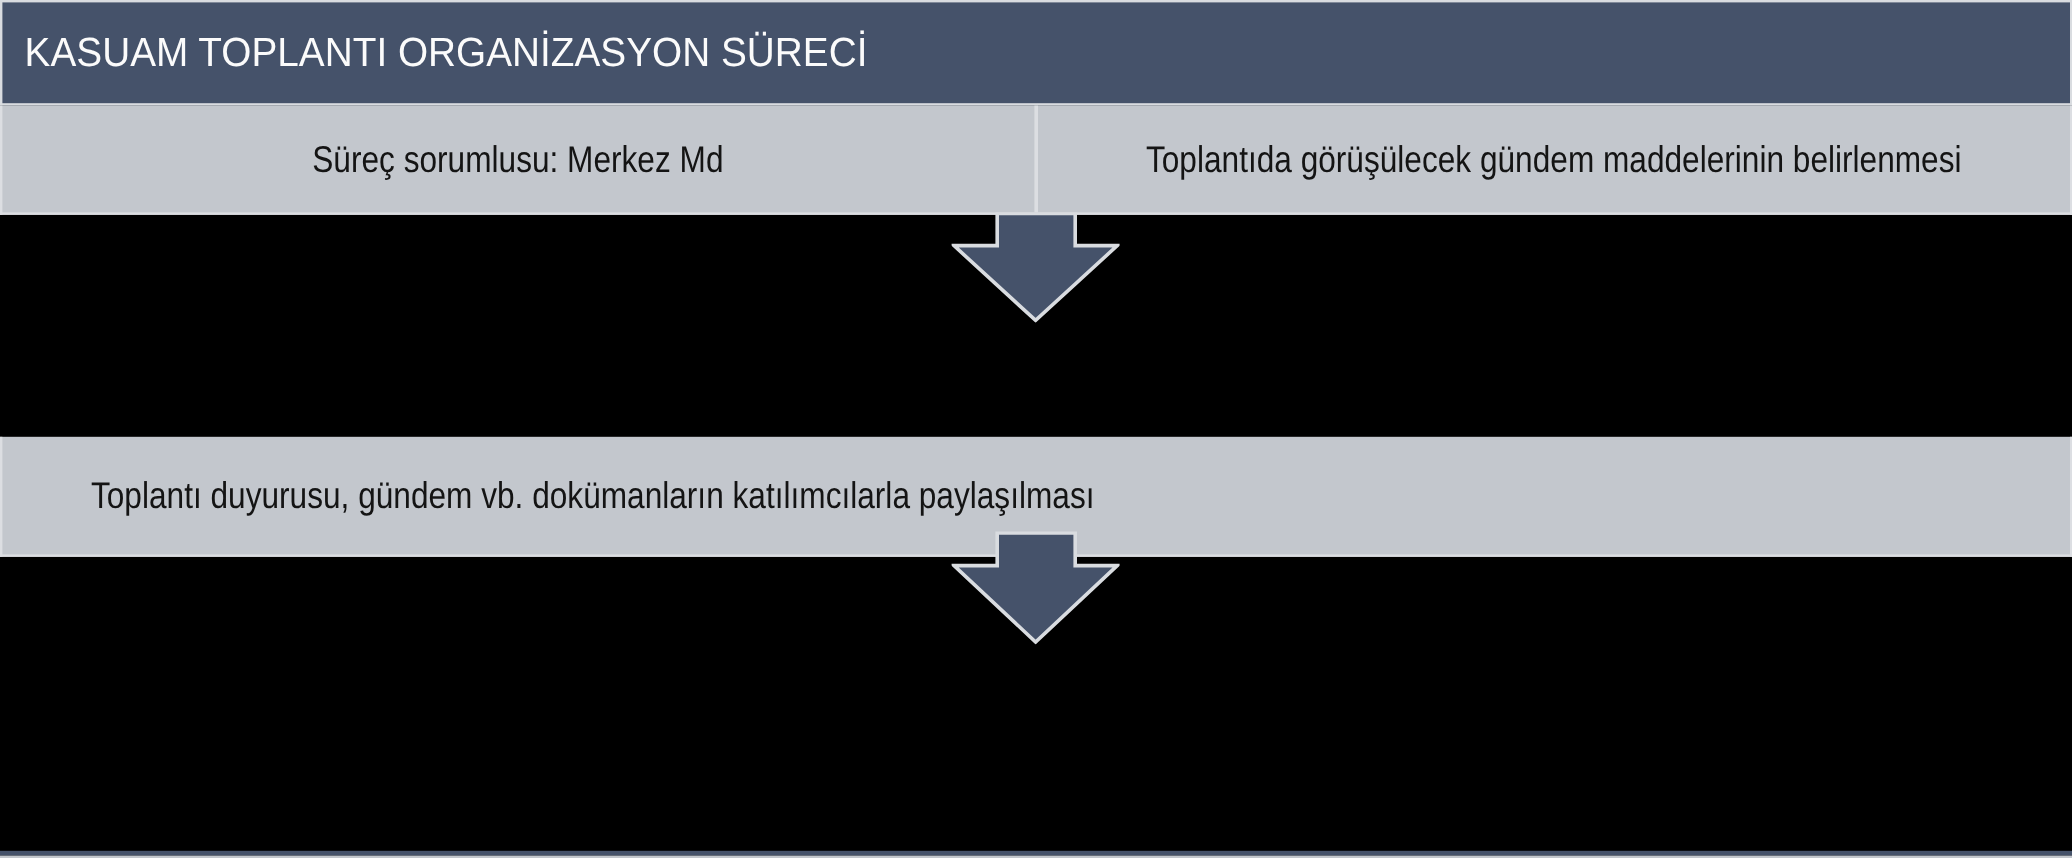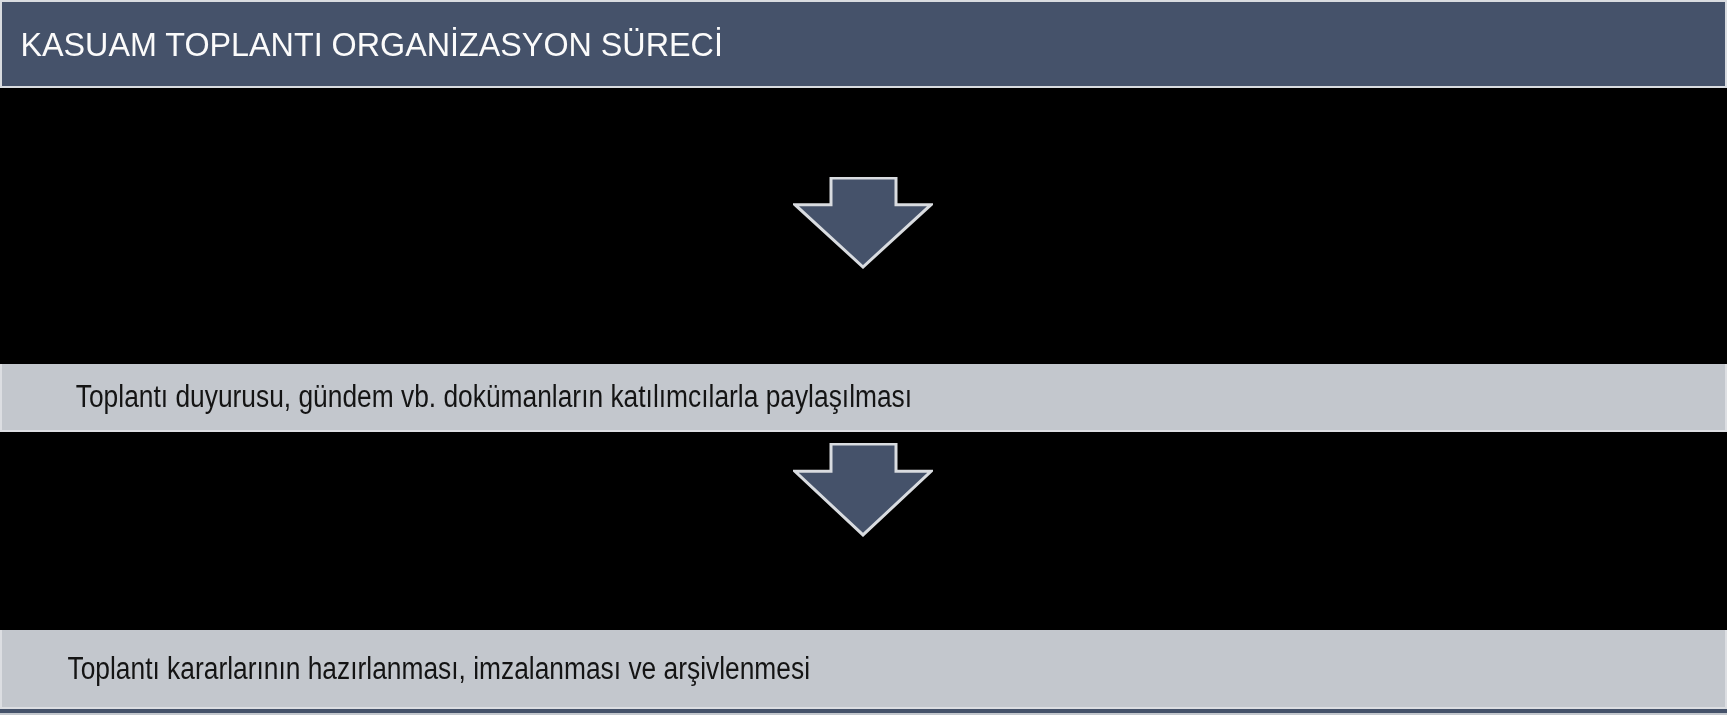--- a/index.html
+++ b/index.html
@@ -13,21 +13,21 @@
   }
   .dark-bar{background:#45526A;border:2px solid #D9DCE0;}
   .gray-bar{background:#C3C7CD;border:2px solid #DCDEE2;border-top:none;}
   #title-bar{top:0;height:88px;}
   #meta-row{top:88px;height:91px;padding:0;justify-content:flex-start;}
   .cell{height:100%;display:flex;align-items:center;justify-content:center;}
   #owner-cell{width:860px;}
   .vdivider{width:3px;height:100%;background:#DCDEE2;}
   #agenda-cell{flex:1;}
   #step1-label{top:268px;height:96px;}
-  #step1-detail{top:364px;height:68px;}
+  #step1-detail{top:364px;height:100px;}
   #step2-label{top:536px;height:94px;}
   #step2-detail{top:630px;height:79px;}
   #bottom-strip{position:absolute;left:0;top:709px;width:1727px;height:4px;background:#45526A;}
   #bottom-sliver{position:absolute;left:0;top:713px;width:1727px;height:2px;background:#C3C7CD;}
   .arrow{position:absolute;left:793px;width:140px;}
   #arrow-1{top:177px;height:92px;}
   #arrow-2{top:443px;height:94px;}
   .txt{display:inline-block;white-space:nowrap;}
   .t-title{font-size:34px;color:#FBFBFB;transform:scaleX(0.95);}
   .t-step{font-size:34px;color:#F5F6F8;transform:scaleX(0.88);}
@@ -35,33 +35,39 @@
 </style>
 </head>
 <body>
 
 <div id="canvas">
 
   <div class="bar dark-bar" id="title-bar">
     <span class="txt t-title">KASUAM TOPLANTI ORGANİZASYON SÜRECİ</span>
   </div>
 
+  <div class="bar gray-bar" id="meta-row">
+    <div class="cell" id="owner-cell">
+      <span class="txt t-body">Süreç sorumlusu: Merkez Md</span>
+    </div>
+    <div class="vdivider"></div>
+    <div class="cell" id="agenda-cell">
+      <span class="txt t-body">Toplantıda görüşülecek gündem maddelerinin belirlenmesi</span>
+    </div>
+  </div>
 
   <svg class="arrow" id="arrow-1" viewBox="0 0 140 93" preserveAspectRatio="none">
     <polygon points="38,1 103,1 103,28 138,28 70,91 2,28 38,28" fill="#45526A" stroke="#D9DCE0" stroke-width="3"></polygon>
   </svg>
 
   <div class="bar gray-bar" id="step1-detail">
     <span class="txt t-body">Toplantı duyurusu, gündem vb. dokümanların katılımcılarla paylaşılması</span>
   </div>
 
   <svg class="arrow" id="arrow-2" viewBox="0 0 140 93" preserveAspectRatio="none">
     <polygon points="38,1 103,1 103,28 138,28 70,91 2,28 38,28" fill="#45526A" stroke="#D9DCE0" stroke-width="3"></polygon>
   </svg>
 
-  <div class="bar gray-bar" id="step2-detail">
-    <span class="txt t-body">Toplantı kararlarının hazırlanması, imzalanması ve arşivlenmesi</span>
-  </div>
 
   <div id="bottom-strip"></div>
   <div id="bottom-sliver"></div>
 
 </div>
 
 </body></html>

